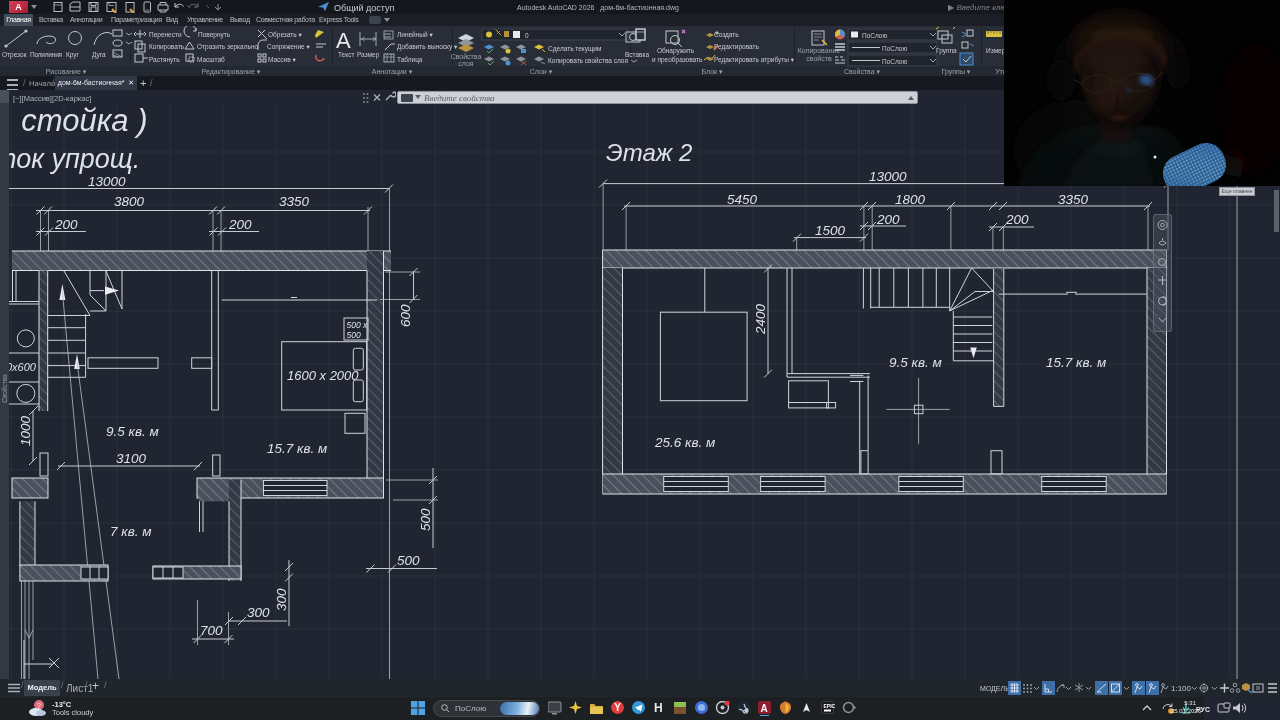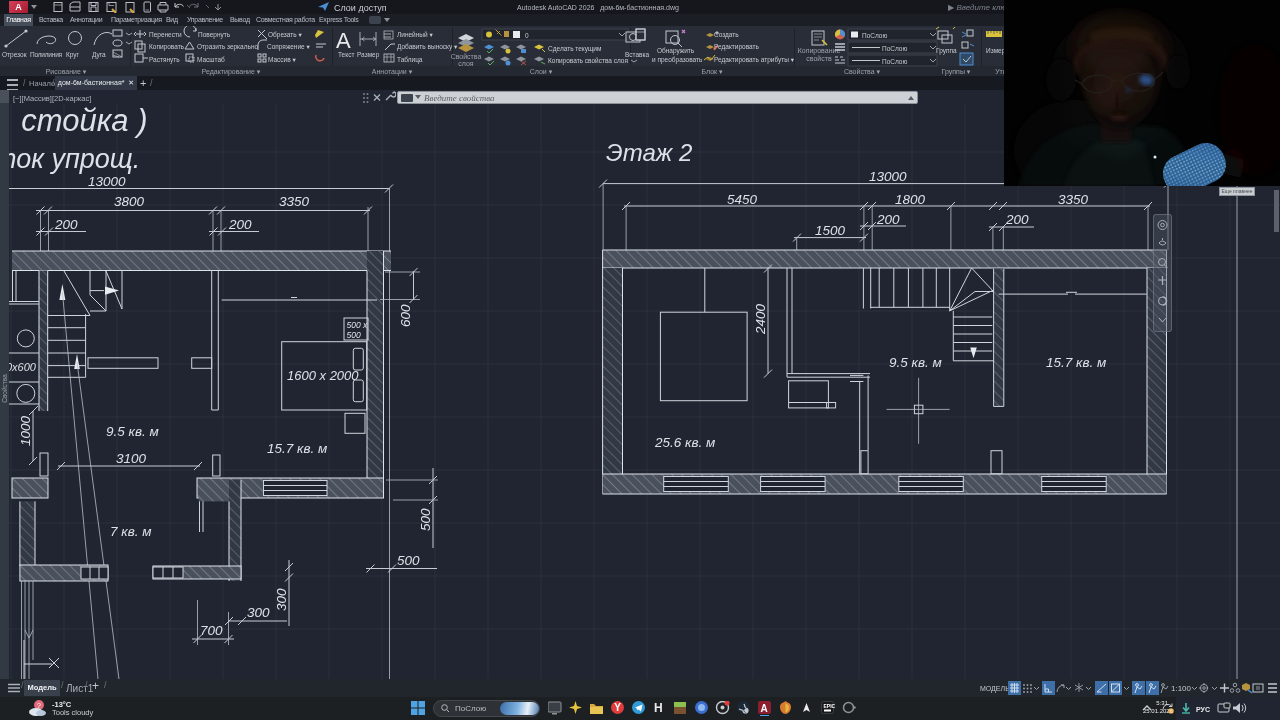--- a/index.html
+++ b/index.html
@@ -34,21 +34,21 @@
         <path d="M129 6 c2 -3.5 7 -3.5 8.5 -0.5 M129 6 l0 -4 M129 6 l4 0" stroke="#c8cdd4"></path>
         <path d="M152 6 c-2 -3.5 -7 -3.5 -8.5 -0.5 M152 6 l0 -4 M152 6 l-4 0" stroke="#6d737c"></path>
         <path d="M141 4 l3 3 M160 4 l3 3" stroke="#6d737c" stroke-width="0.8"></path>
         <path d="M172 3 v6 M169 6 l3 3 l3 -3" stroke="#8d939b"></path>
       </g>
     </svg>
 
     <svg class="abs" style="left:318px;top:2px" width="12" height="10" viewBox="0 0 12 10">
         <path d="M0 5 L11 0 L7 9 L5 5.5 Z" fill="#4a8fd4"></path>
       </svg>
-    <div class="txt" style="left:334px;top:3px;font-size:9px;color:#c9cdd3;">Слои доступ</div>
+    <div class="txt" style="left:334px;top:3px;font-size:9px;color:#c9cdd3;">Общий доступ</div>
 
     <div class="txt" style="left:517px;top:4px;font-size:7px;color:#b4b9c1;">Autodesk AutoCAD 2026&nbsp;&nbsp;&nbsp;дом-6м-бастионная.dwg</div>
 
     <div class="txt" style="left:948px;top:3px;font-size:8px;color:#7d838c;">▶&nbsp;<i>Введите клю</i></div>
   </div>
 
   <div class="abs" id="tabrow" style="left:0;top:14px;width:1280px;height:12px;background:#1b1e25;font-size:7px;letter-spacing:-0.3px;color:#b9bec6;">
 
     <div class="abs" style="left:4px;top:0;width:29px;height:12px;background:#454c5a;color:#fff;text-align:center;line-height:12px;">Главная</div>
     <div class="txt" style="left:39px;top:2px;">Вставка</div>
@@ -1021,21 +1021,21 @@
     </svg>
     <svg class="abs" style="left:1252px;top:3px" width="26" height="12" viewBox="0 0 26 12">
       <g stroke="#c3c8cf" fill="none">
           <rect x="1" y="2" width="10" height="8"></rect>
           <path d="M4 5 h4 m-4 2 h4" stroke-width="0.7"></path>
           <path d="M16 2 h9 M16 6 h9 M16 10 h9" stroke-width="1.6"></path>
         </g>
     </svg>
   </div>
 
-  <div class="abs" id="taskbar" style="left:0;top:697px;width:1176px;height:23px;background:#1d2022;">
+  <div class="abs" id="taskbar" style="left:0;top:697px;width:1176px;height:23px;background:#1d2022;padding-left:28px;">
 
     <svg class="abs" style="left:27px;top:2px" width="22" height="19" viewBox="0 0 22 19">
       <circle cx="12" cy="6" r="5" fill="#e0697c"></circle>
       <text x="10" y="9" font-size="7" fill="#fff">?</text>
       <ellipse cx="9" cy="13" rx="7" ry="4" fill="#dce6f0"></ellipse>
       <ellipse cx="14" cy="14" rx="5" ry="3" fill="#b8c8dc"></ellipse>
     </svg>
     <div class="txt" style="left:52px;top:3px;font-size:7.5px;font-weight:bold;color:#e8eaee;">-13°C</div>
     <div class="txt" style="left:52px;top:11px;font-size:7.5px;color:#c8ccd2;">Tools cloudy</div>
 

